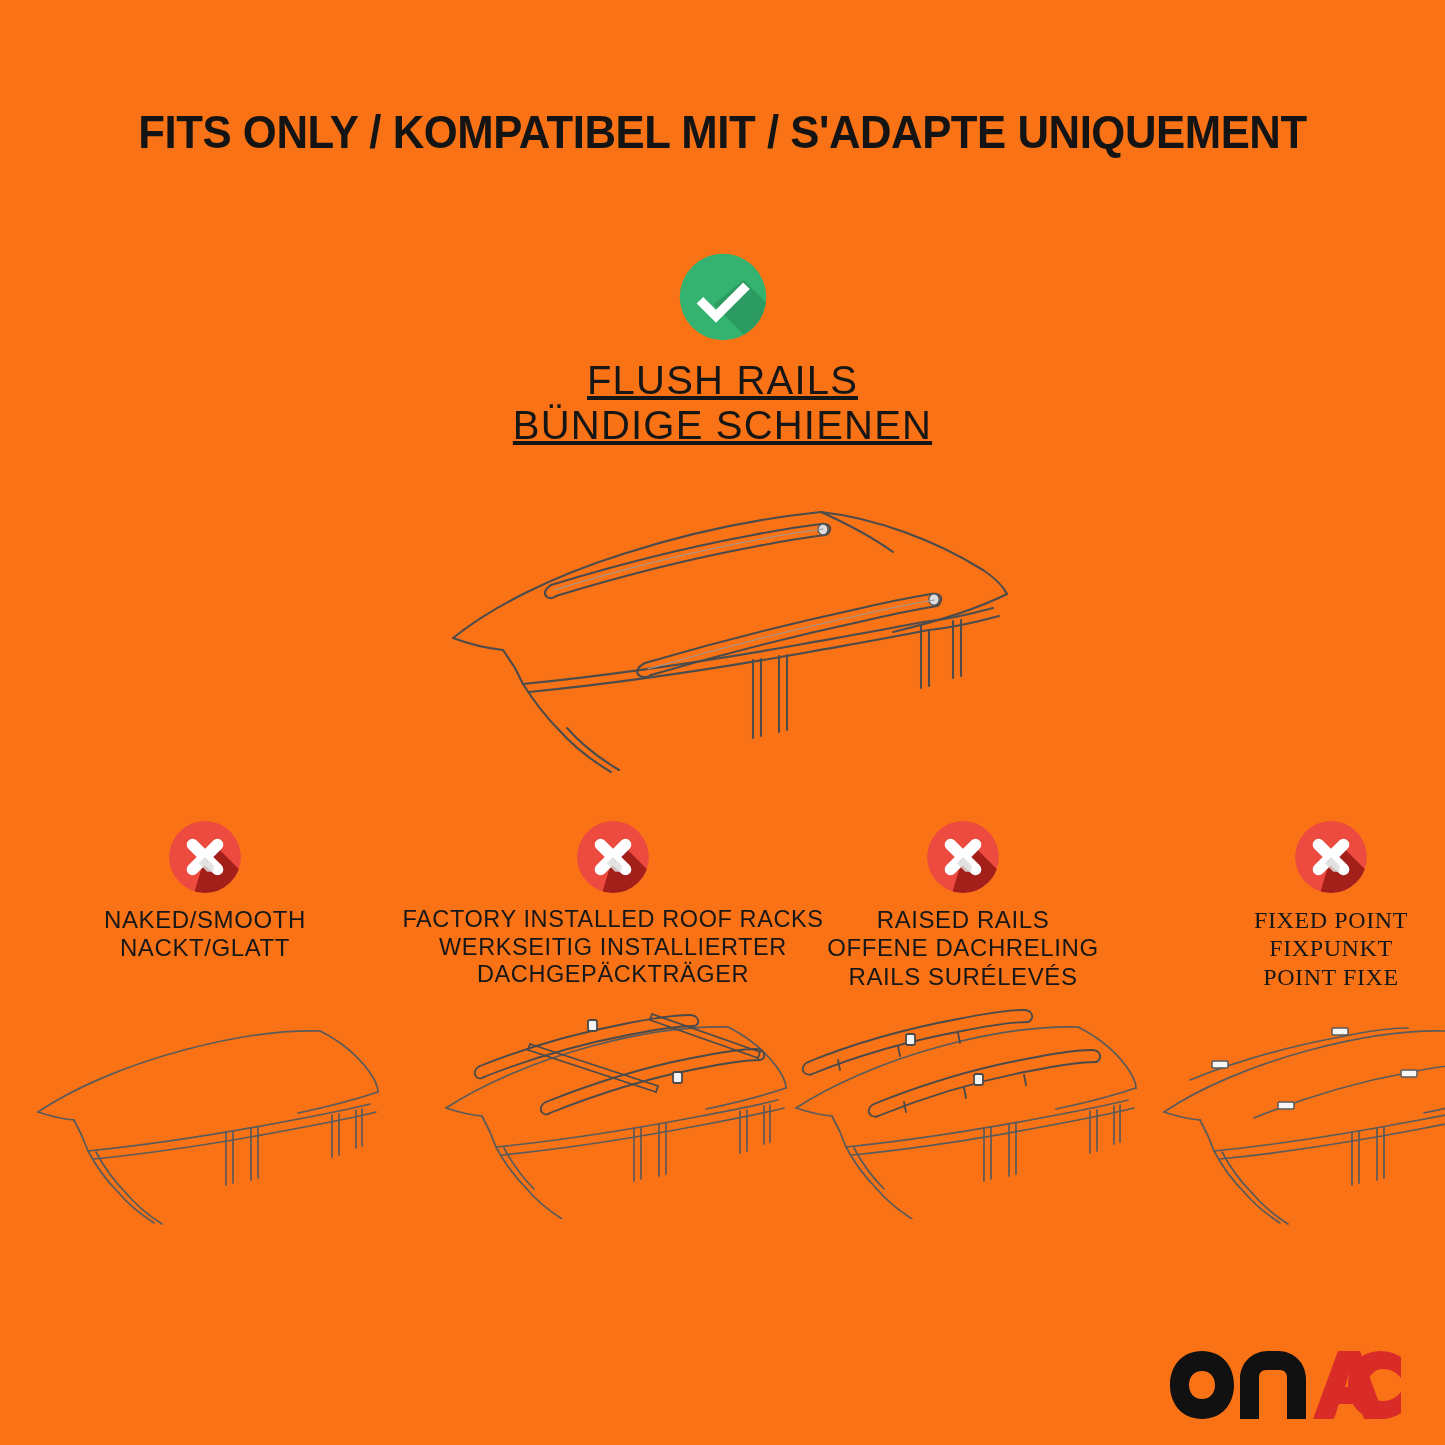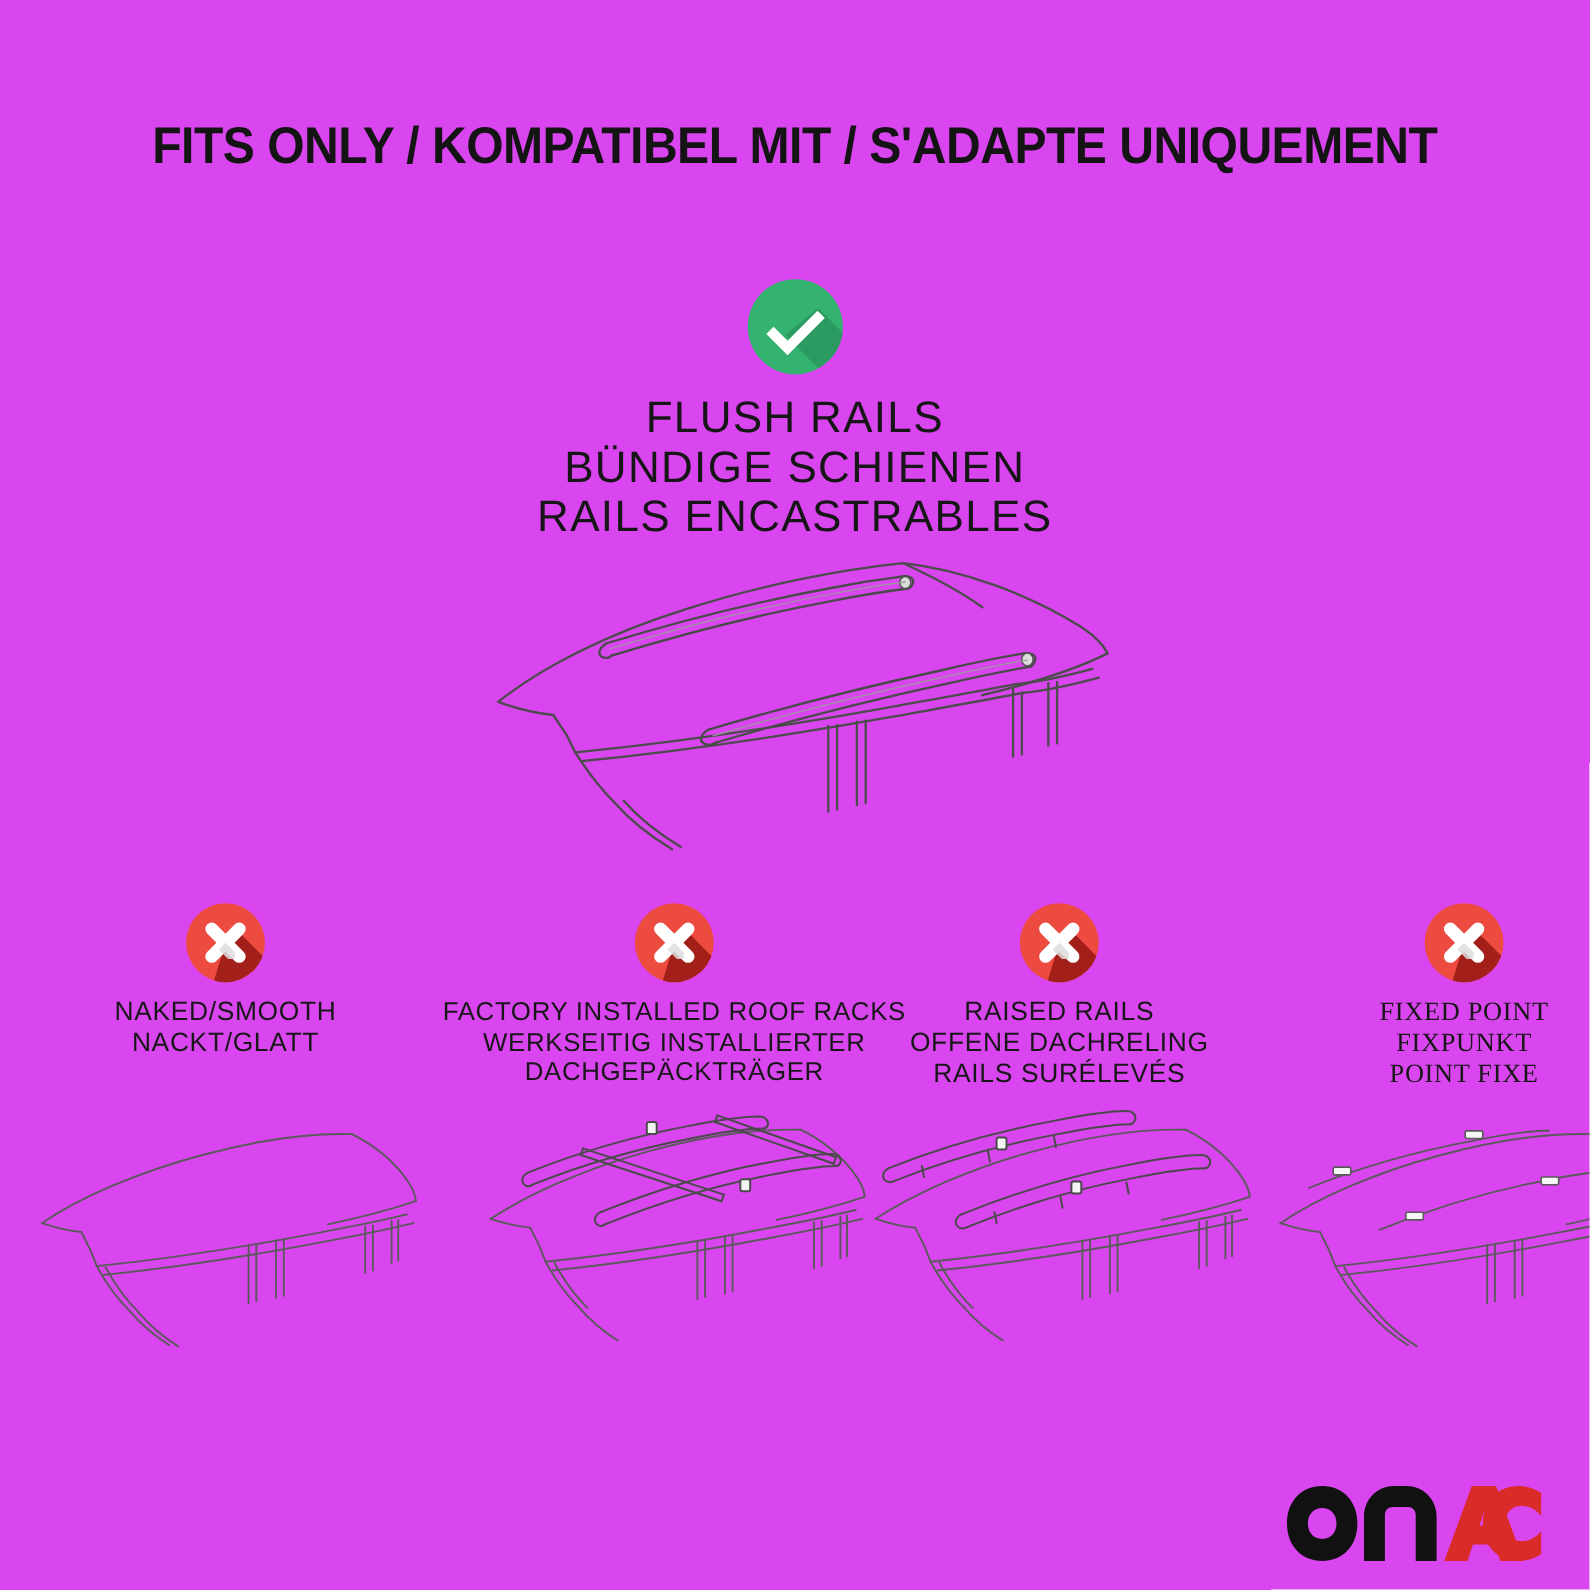--- a/index.html
+++ b/index.html
@@ -12,21 +12,21 @@
     height: 1445px;
     font-family: "Liberation Sans", sans-serif;
     color: #1a1a1a;
     overflow: hidden;
     position: relative;
   }
   #page {
     position: relative;
     width: 1445px;
     height: 1445px;
-    background: #d946ef;
+    background: #f97316;
   }
 
   
   .title {
     position: absolute;
     left: 0;
     right: 0;
     top: 104px;
     text-align: center;
     font-family: "Liberation Sans Narrow", "Liberation Sans", sans-serif;
@@ -52,20 +52,21 @@
     margin: 0 auto;
     display: block;
   }
   .hero-lines {
     margin-top: 14px;
     font-weight: 400;
     font-size: 40px;
     line-height: 1.13;
     letter-spacing: 1.2px;
     color: #161616;
+    text-decoration: underline;
   }
   .hero-lines div { white-space: nowrap; }
 
   .hero-art {
     position: absolute;
     left: 50%;
     top: 228px;
     transform: translateX(-50%);
     width: 600px;
     height: 300px;
@@ -146,21 +147,20 @@
       <circle cx="50" cy="50" r="46" fill="#34b26f"></circle>
       <g clip-path="url(#okClip)">
         <path d="M40 58 L51 69 L100 118 L100 60 L72 32 Z" fill="#2c9a60" opacity="0.95"></path>
       </g>
       <path d="M29 50 L42.5 63.5 L71.5 34.5 L78.5 41.5 L42.5 77.5 L22 57 Z" fill="#ffffff"></path>
     </svg>
 
     <div class="hero-lines">
       <div>FLUSH RAILS</div>
       <div>BÜNDIGE SCHIENEN</div>
-      <div>RAILS ENCASTRABLES</div>
     </div>
 
     <svg class="hero-art" viewBox="0 0 600 300">
       <g fill="none" stroke="#4c4c4c" stroke-width="2.1" stroke-linecap="round" stroke-linejoin="round">
 
         <path d="M30 160 C70 128 130 98 200 76 C268 54 340 40 398 34"></path>
         <path d="M398 34 C452 40 512 62 560 92 C572 100 580 108 584 116"></path>
         <path d="M584 116 C560 128 520 142 470 154"></path>
         <path d="M30 160 C46 166 62 170 80 172"></path>
         <path d="M80 172 L92 190 L100 206"></path>

